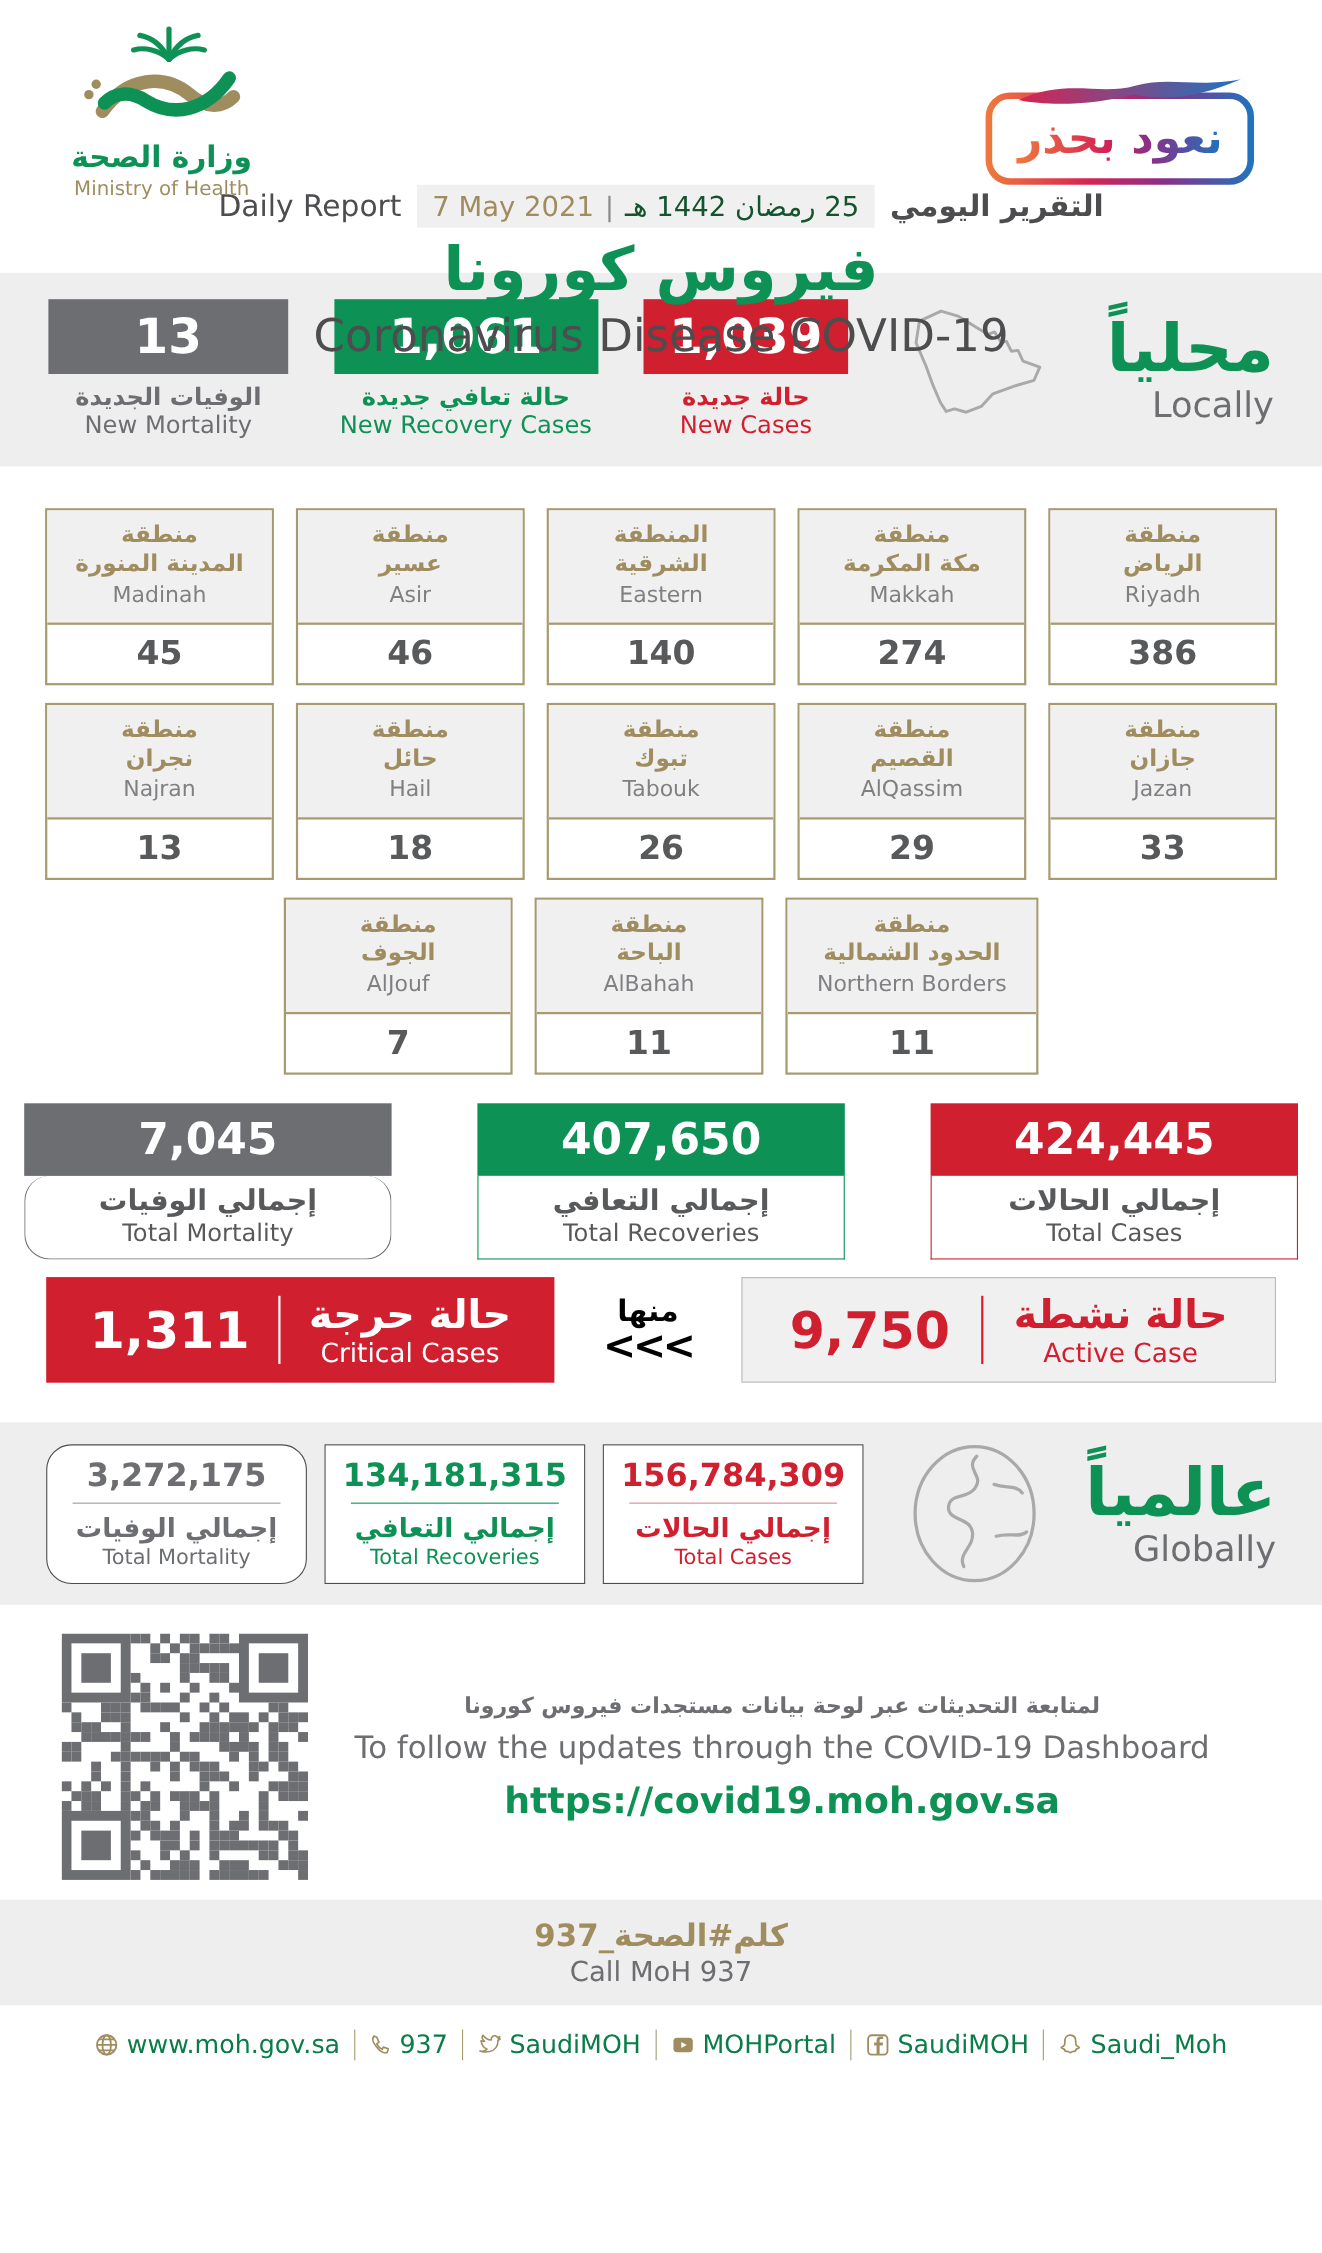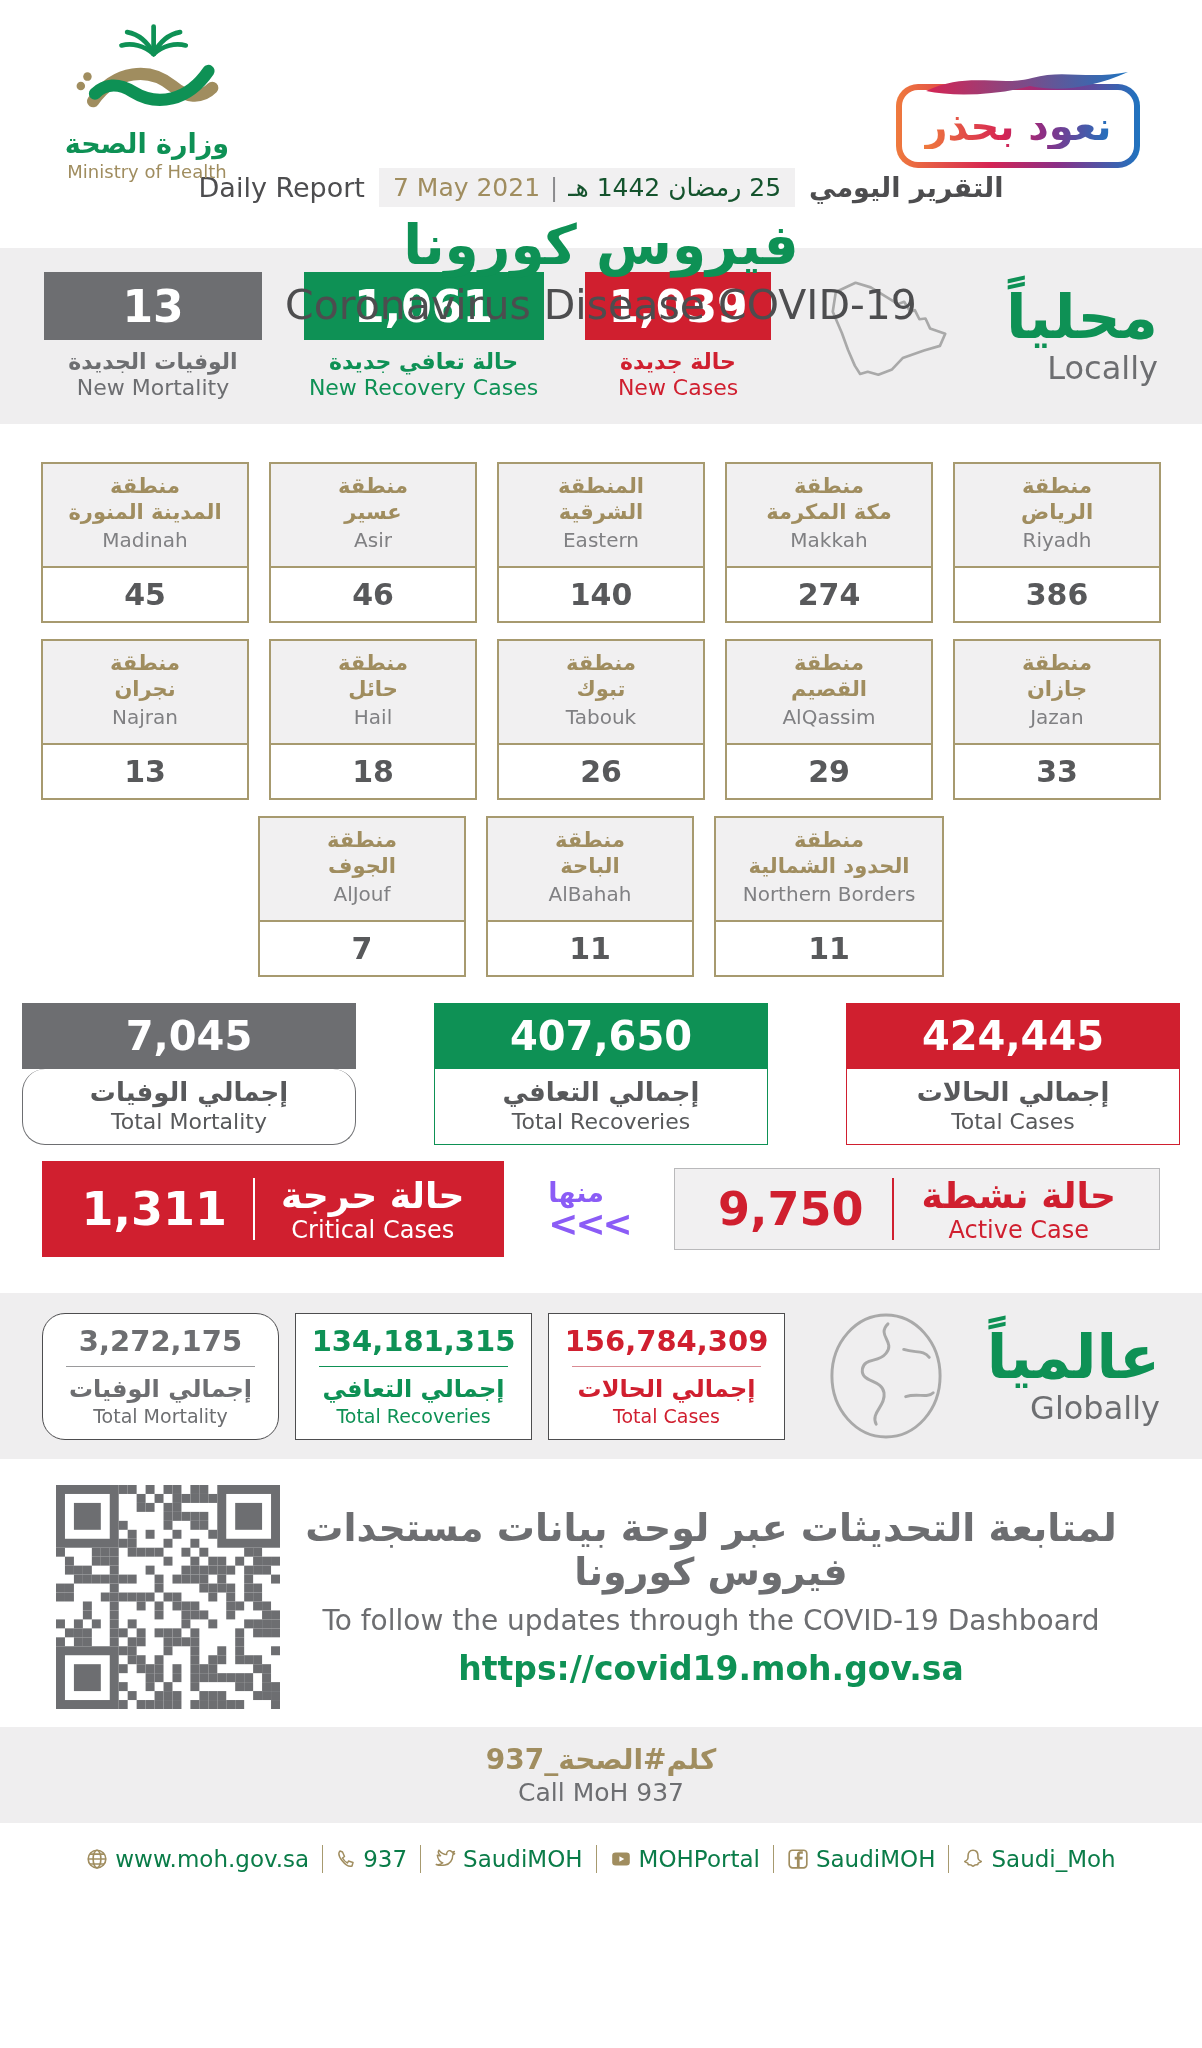--- a/index.html
+++ b/index.html
@@ -67,43 +67,43 @@
   
   .crit-row { display:flex; align-items:center; justify-content:space-between;
     padding:0 42px; margin-top:16px; }
   .crit-box { width:462px; height:96px; background:#d01f2f; color:#fff;
     display:flex; align-items:center; justify-content:center; gap:26px; }
   .crit-num { font-size:46px; font-weight:bold; }
   .vdiv-w { width:2px; height:62px; background:#ffffff; }
   .crit-labels { text-align:center; }
   .crit-ar { font-size:36px; font-weight:bold; }
   .crit-en { font-size:24px; }
-  .minha-wrap { text-align:left; color:#8b5cf6; }
+  .minha-wrap { text-align:center; color:#000000; }
   .minha { font-size:27px; font-weight:bold; }
   .chev { font-size:36px; font-weight:bold; letter-spacing:-3px; line-height:0.9; }
-  .active-box { width:486px; height:82px; background:#f1f0f1; border:1px solid #b9b9bb;
+  .active-box { width:486px; height:96px; background:#f1f0f1; border:1px solid #b9b9bb;
     color:#d01f2f; display:flex; align-items:center; justify-content:center; gap:28px; }
   .act-num { font-size:46px; font-weight:bold; }
   .vdiv-r { width:2px; height:62px; background:#d01f2f; }
   
   .global-band { margin-top:36px; height:166px; display:flex; align-items:center;
     justify-content:space-between; padding:0 42px; }
   .gcards { display:flex; gap:16px; }
   .gcard { width:237px; background:#ffffff; border:1px solid; text-align:center; padding:10px 2px 12px 2px; }
   .g-num { font-size:29px; font-weight:bold; }
   .g-line { height:1px; width:82%; margin:8px auto; }
   .l-gray { background:#9a9a9c; } .l-green { background:#0e9155; } .l-red { background:#d98a93; }
   .g-ar { font-size:24px; font-weight:bold; }
   .g-en { font-size:19px; margin-top:2px; }
   .glob-title { text-align:right; }
   
   .dash { display:flex; align-items:center; margin-top:22px; padding:0 60px 0 56px; height:232px; }
   .qr { flex:0 0 auto; }
   .dash-text { flex:1; text-align:center; }
-  .dash-ar { color:#6d6e71; font-size:38px; font-weight:bold; }
+  .dash-ar { color:#6d6e71; font-size:20px; font-weight:bold; }
   .dash-en { color:#6d6e71; font-size:28px; margin-top:10px; }
   .dash-url { color:#0e9155; font-size:33px; font-weight:bold; margin-top:12px; }
   
   .call-band { margin-top:14px; height:96px; display:flex; flex-direction:column;
     align-items:center; justify-content:center; }
   .call-ar { color:#a08d5f; font-size:28px; font-weight:bold; }
   .call-en { color:#6d6e71; font-size:25px; margin-top:2px; }
   
   .footer { display:flex; align-items:center; justify-content:center; gap:13px; margin-top:22px; }
   .f-item { display:flex; align-items:center; gap:7px; color:#0a7c48; font-size:23px; }

